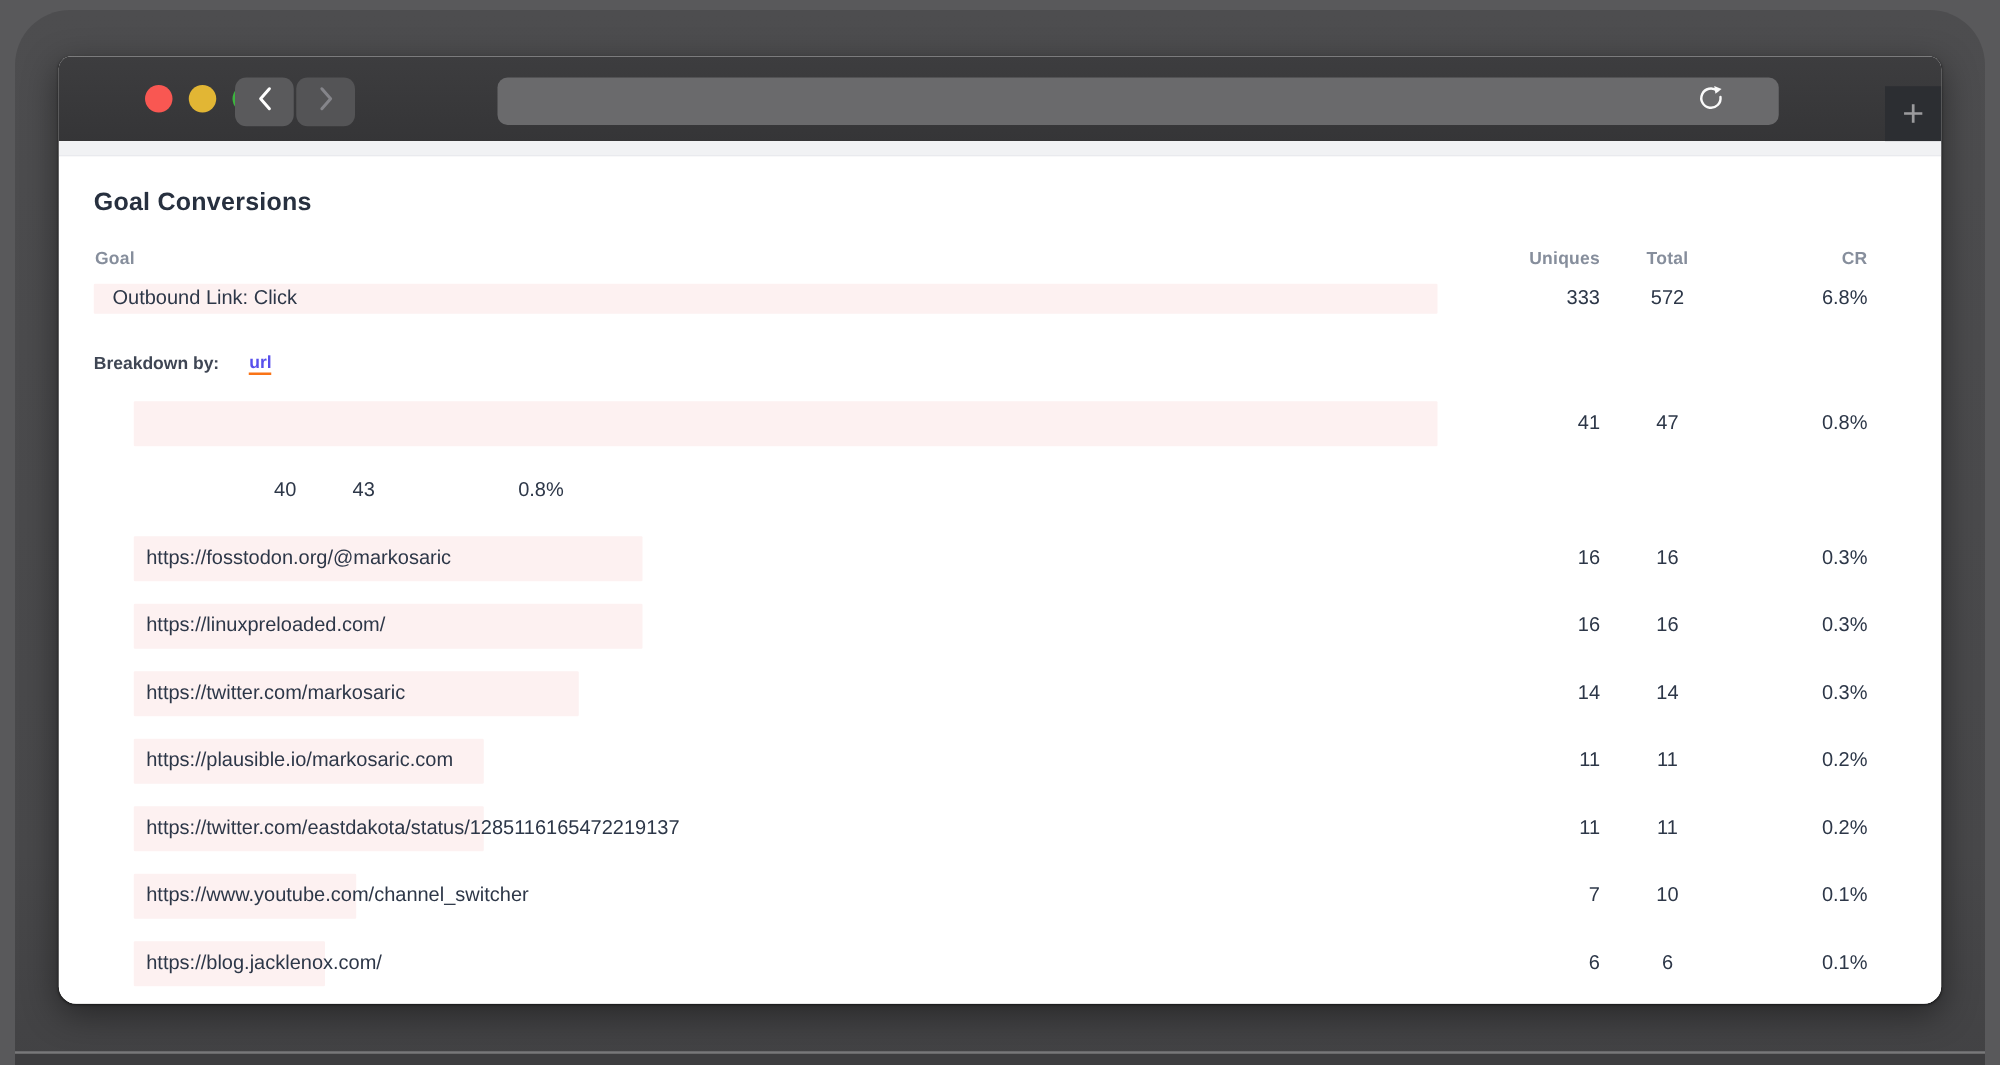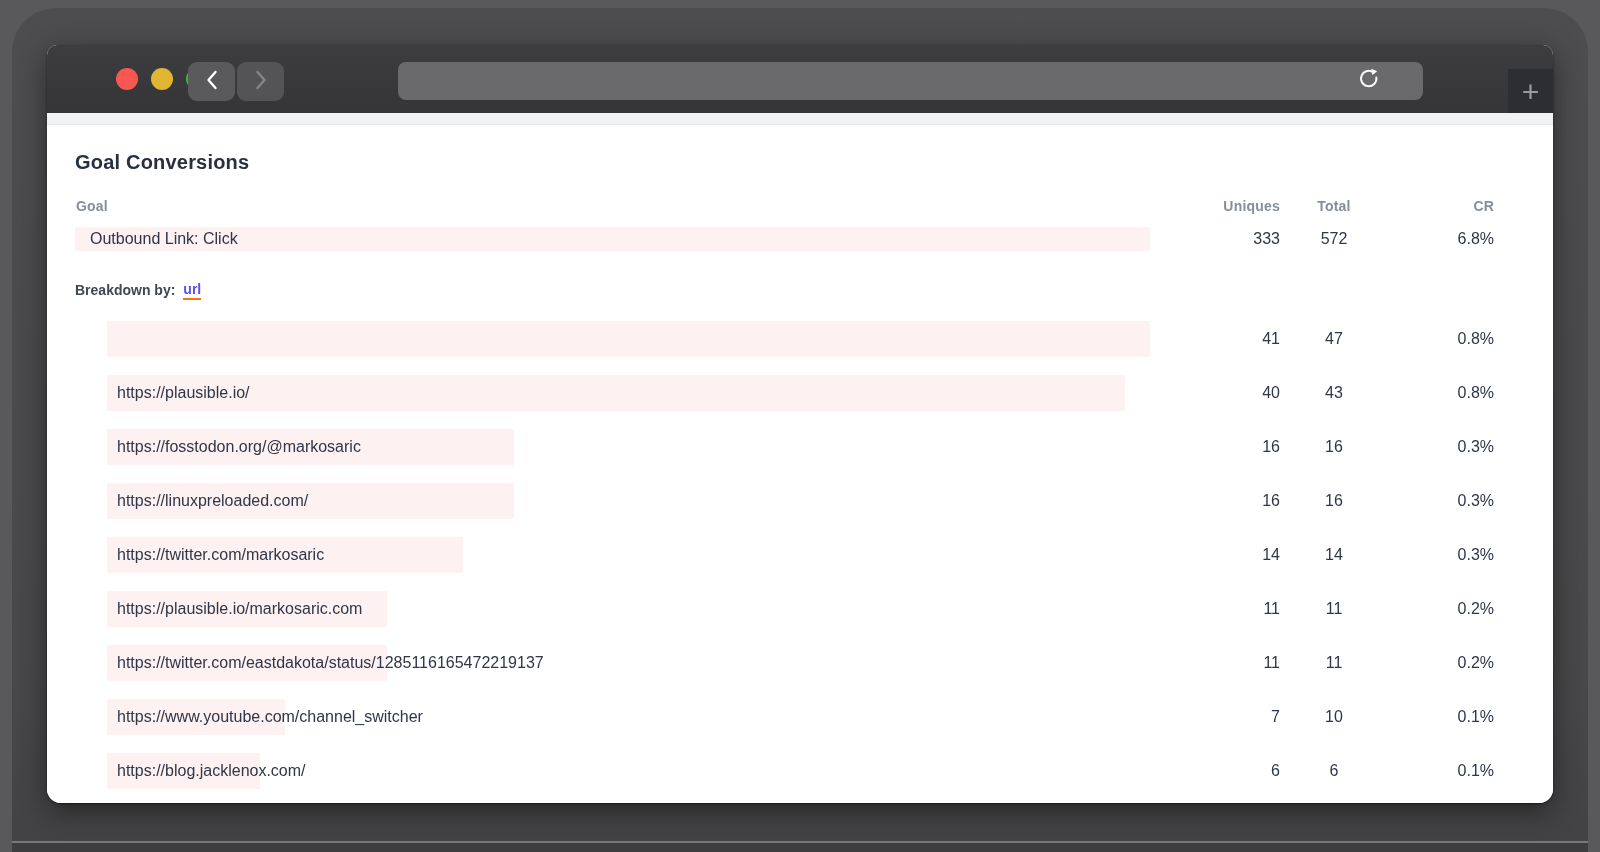--- a/index.html
+++ b/index.html
@@ -97,21 +97,21 @@
   .row .bar-label {
     position:absolute; left:10px; top:50%; transform:translateY(-50%);
     font-size:16px; color:#2d3748; white-space:nowrap; z-index:1;
   }
   .row.goal-row .bar-label { left:15px; }
   .row .cols-vals { flex:0 0 344px; font-size:16px; color:#2d3748; }
 
   .breakdown { margin-top:28px; height:22px; display:flex; align-items:center;
                font-size:14px; font-weight:700; color:#3f4654; }
   .breakdown a {
-    margin-left:8px; color:#5850ec; text-decoration:none;
+    margin-left:24px; color:#5850ec; text-decoration:none;
     border-bottom:2px solid #f97316; padding-bottom:1px; cursor:pointer;
   }
 
   .url-rows { margin-top:20px; }
   .url-rows .row { margin-left:32px; }
 </style>
 </head>
 <body>
 
 <div class="outer-frame"></div>
@@ -194,24 +194,20 @@
       <div class="bar-fill" style="width: 100%; background: rgb(253, 241, 241);"></div>
     </div>
     <div class="cols cols-vals">
       <span class="col-uniques">41</span>
       <span class="col-total">47</span>
       <span class="col-cr">0.8%</span>
     </div>
   </div>
 
   <div class="row cols">
-    <div class="bar-wrap">
-      <div class="bar-fill" style="width: 97.561%; background: rgb(253, 241, 241);"></div>
-      <span class="bar-label">https://plausible.io/</span>
-    </div>
     <div class="cols cols-vals">
       <span class="col-uniques">40</span>
       <span class="col-total">43</span>
       <span class="col-cr">0.8%</span>
     </div>
   </div>
 
   <div class="row cols">
     <div class="bar-wrap">
       <div class="bar-fill" style="width: 39.0244%; background: rgb(253, 241, 241);"></div>

